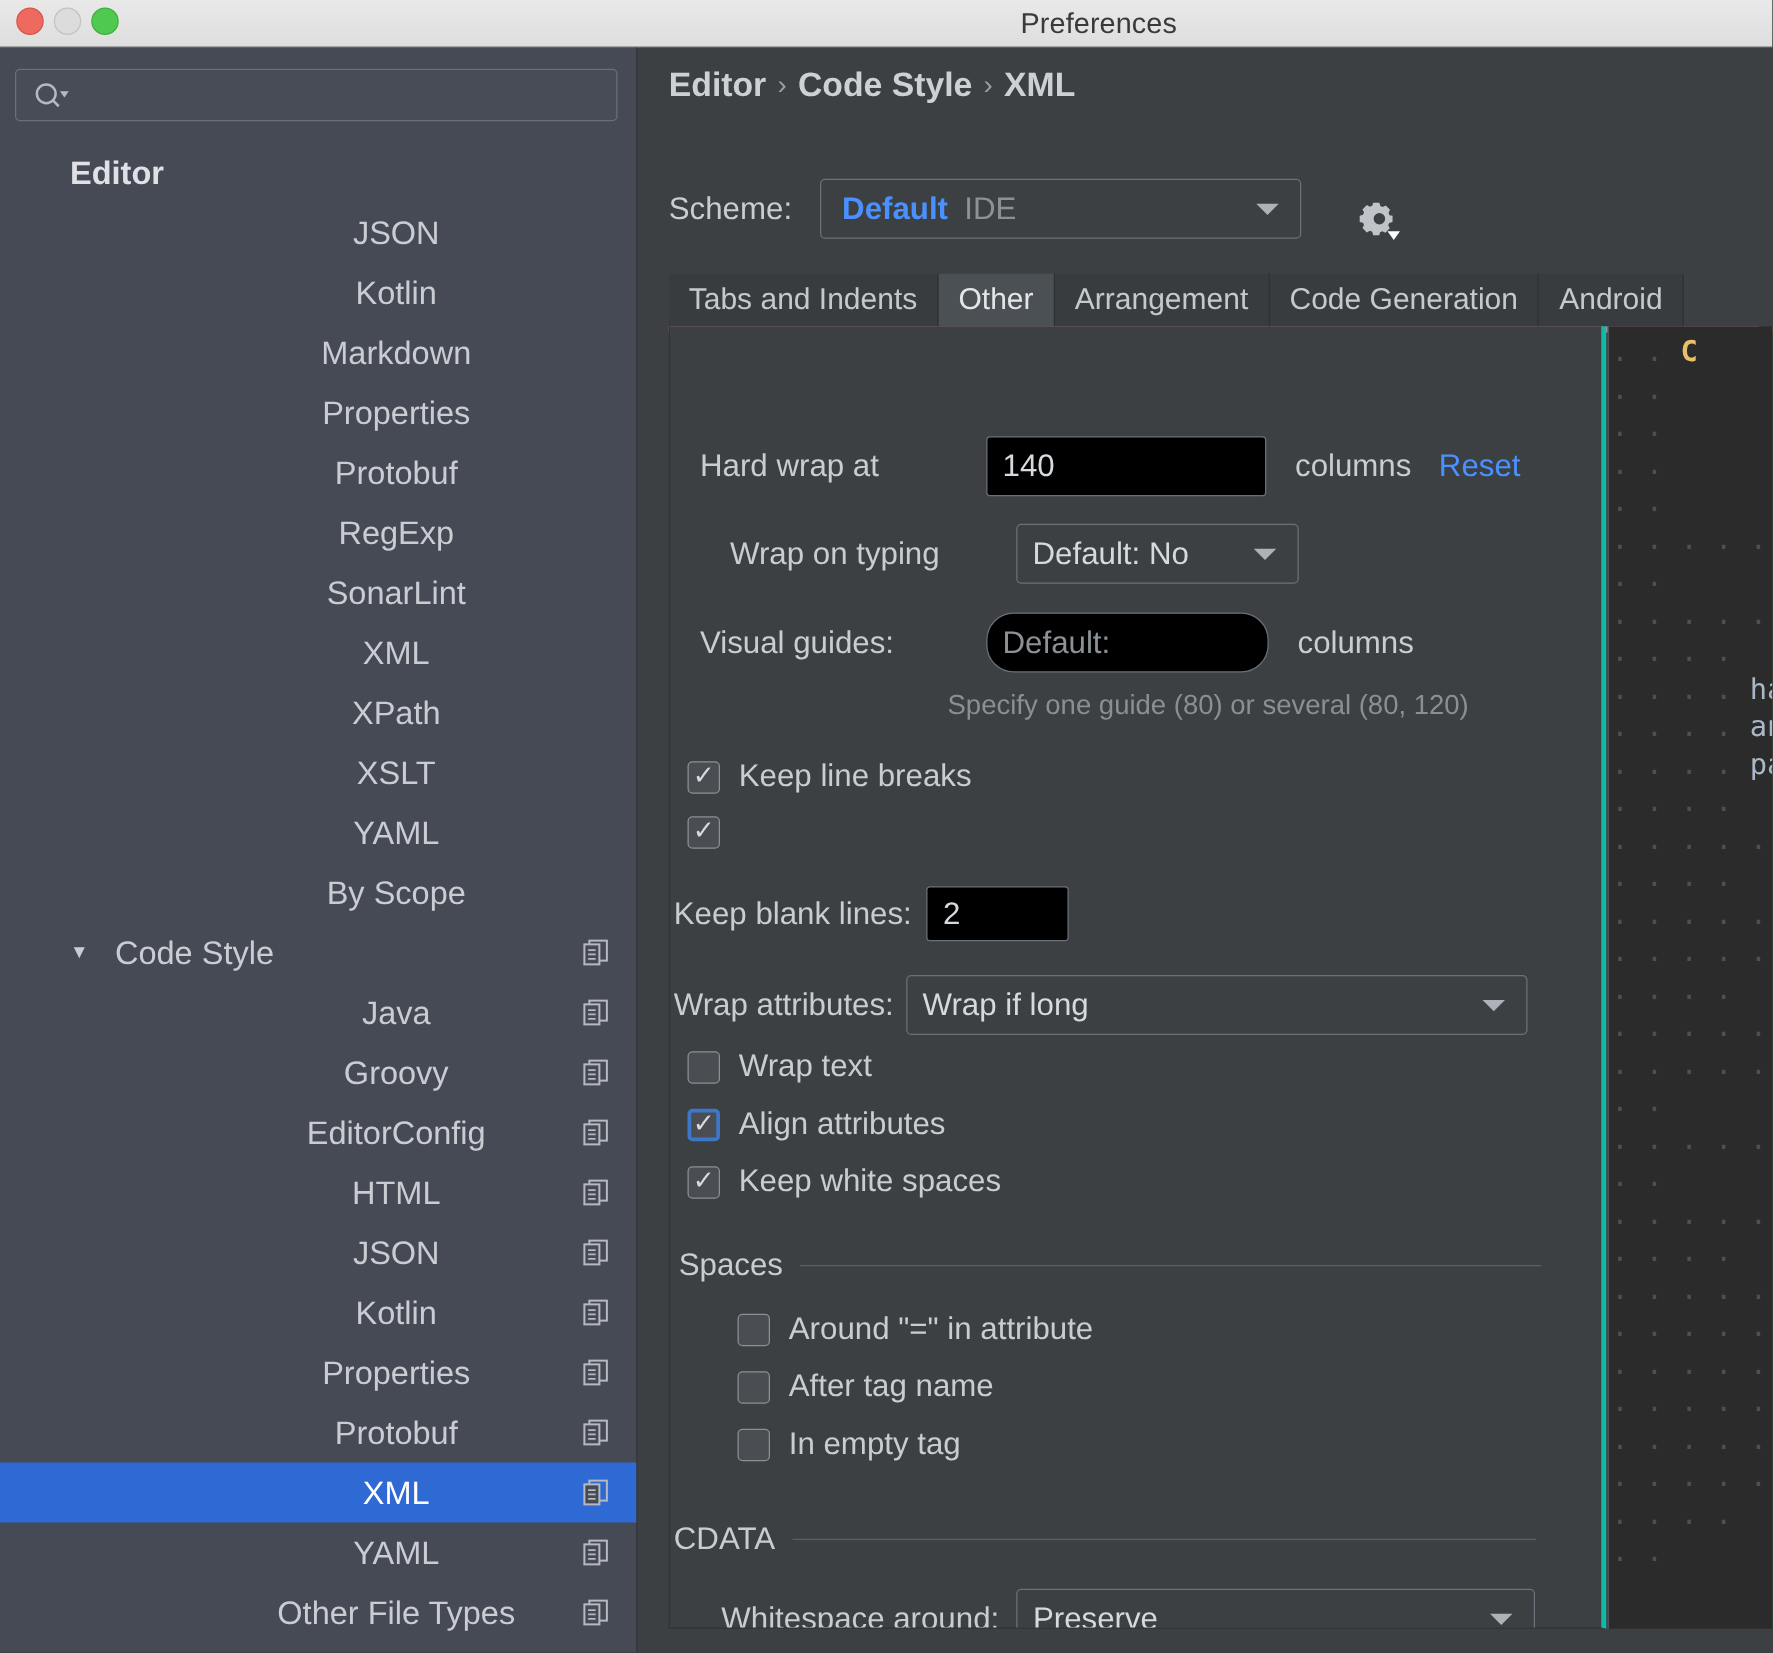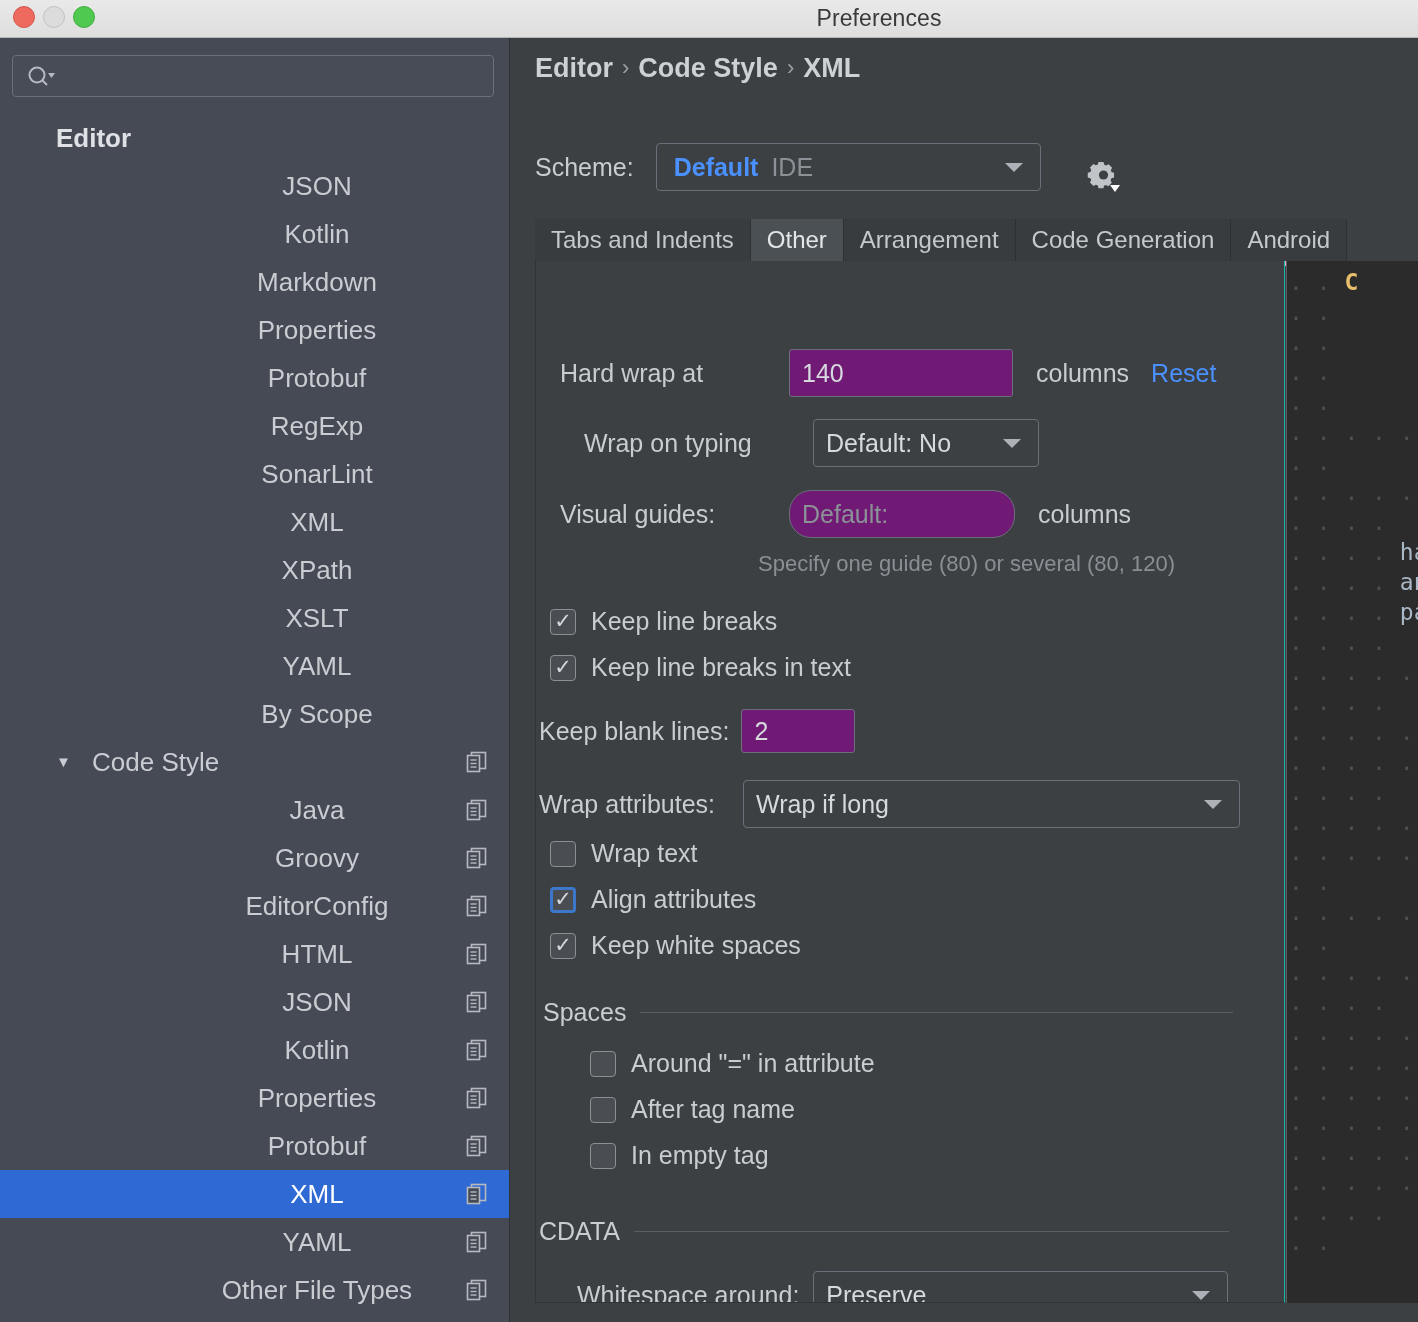--- a/index.html
+++ b/index.html
@@ -227,39 +227,39 @@
   }
 
   
   .settings {
     position: absolute;
     left: 24px; top: 223px;
     width: 750px;
     height: 1042px;
     background: #3c4043;
     border-left: 1px solid #303337;
-    border-right: 1px solid #14b8a6;
+    border-right: 4px solid #14b8a6;
     border-bottom: 1px solid #303337;
     box-sizing: border-box;
     overflow: hidden;
   }
   .frow {
     position: absolute;
     display: flex;
     align-items: center;
     white-space: nowrap;
   }
   .flabel {
     font-size: 25px;
     color: #c9ccd1;
   }
   .ftext {
     border: 1px solid #6a7079;
     border-radius: 3px;
-    background: #701a75;
+    background: #000000;
     box-sizing: border-box;
     font-size: 25px;
     color: #d6d9dd;
     padding: 0 12px;
     display: flex;
     align-items: center;
   }
   .ftext.placeholder { color: #8c9197; border-radius: 22px; }
   .hint {
     position: absolute;
@@ -539,31 +539,30 @@
         <span class="cbox">
             <span class="tick">✓</span>
           </span>
         <span class="cblabel">Keep line breaks</span>
       </div>
 
       <div class="cbrow" style="left:14px; top:392px;">
         <span class="cbox">
             <span class="tick">✓</span>
           </span>
-        <span class="cblabel">Keep line breaks in text</span>
       </div>
 
       <div class="frow" style="left:3px; top:448px;">
         <span class="flabel">Keep blank lines:</span>
         <span class="ftext" style="width:114px; height:44px; margin-left:12px;">2</span>
       </div>
 
       <div class="frow" style="left:3px; top:519px;">
         <span class="flabel">Wrap attributes:</span>
-        <span class="combo" style="width:497px; height:48px; margin-left:28px; padding-left:12px;">
+        <span class="combo" style="width:497px; height:48px; margin-left:10px; padding-left:12px;">
           <span style="font-size:25px;color:#d6d9dd;">Wrap if long</span>
           <span class="combo-arrow"></span>
         </span>
       </div>
 
       <div class="cbrow" style="left:14px; top:578px;">
         <span class="cbox"></span>
         <span class="cblabel">Wrap text</span>
       </div>
 

